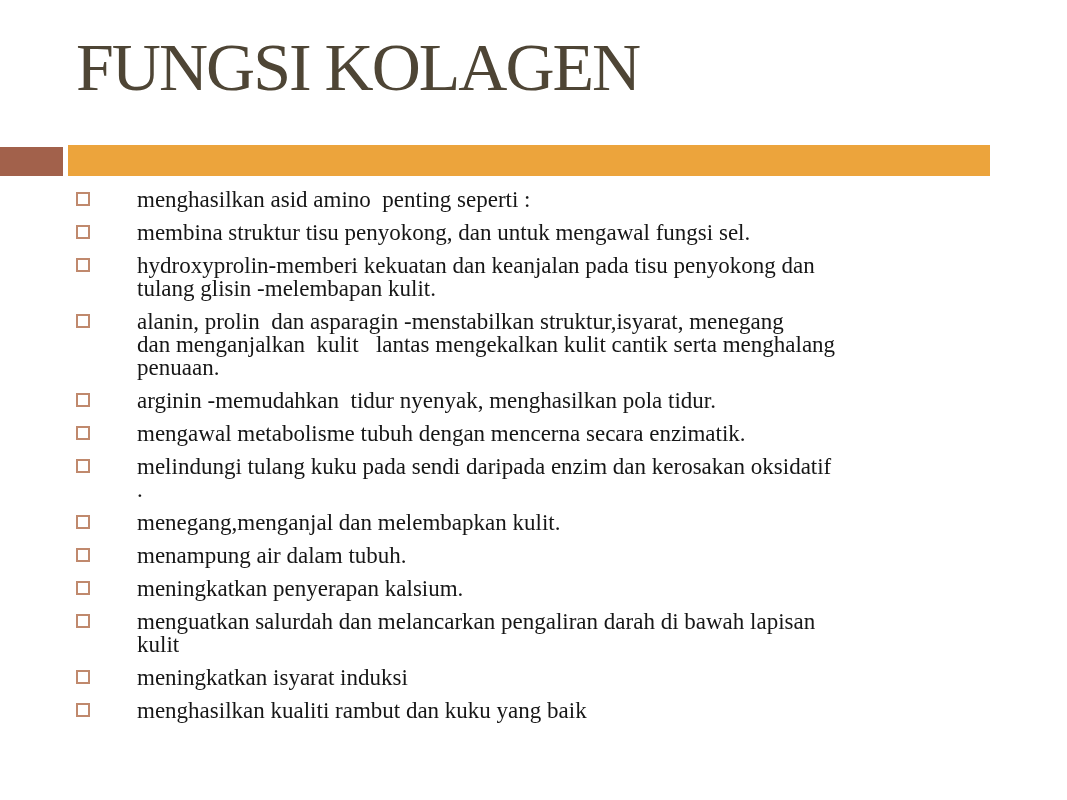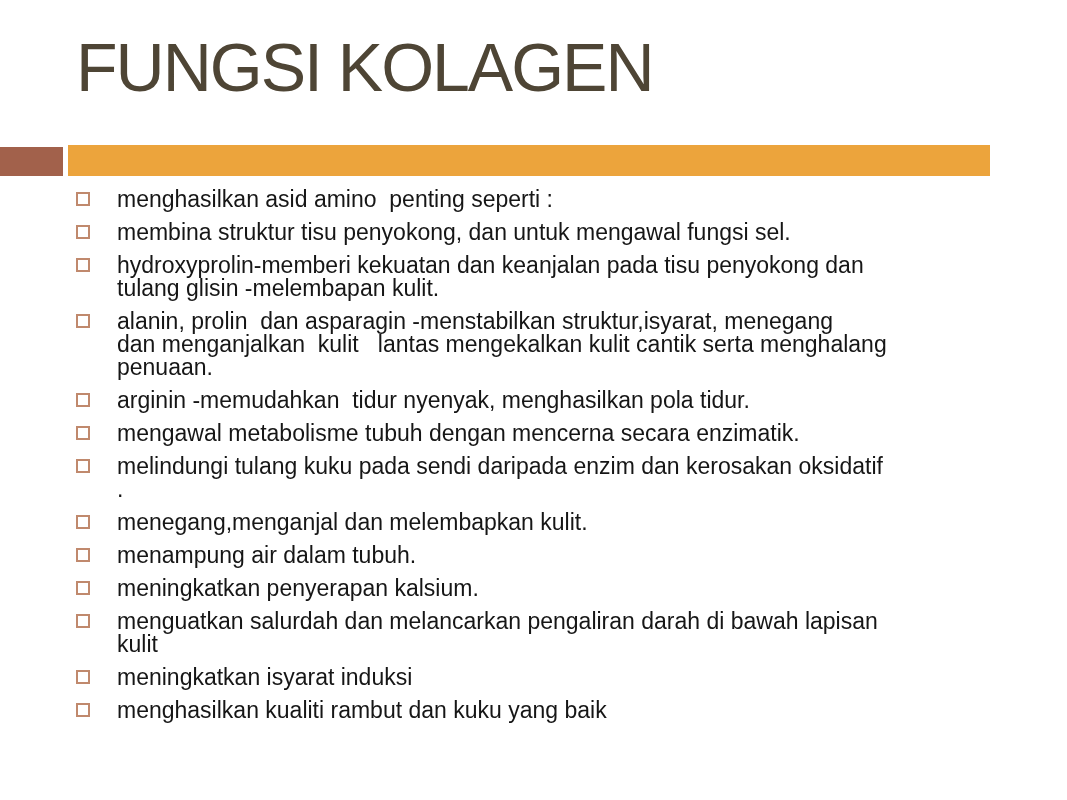--- a/index.html
+++ b/index.html
@@ -5,21 +5,21 @@
   html, body {
     margin: 0;
     padding: 0;
     background: #ffffff;
   }
   .slide {
     position: relative;
     width: 990px;
     height: 800px;
     background: var(--bg, #ffffff);
-    font-family: Liberation Sans, sans-serif;
+    font-family: Liberation Serif, serif;
     overflow: hidden;
   }
   .slide-title {
     position: absolute;
     left: 76px;
     top: 30px;
     font-size: 68px;
     line-height: 1.1;
     letter-spacing: -2px;
     font-weight: 400;
@@ -64,20 +64,21 @@
     width: 14px;
     height: 14px;
     box-sizing: border-box;
     border: 2px solid var(--bullet-color, #c0896d);
     background: transparent;
     margin-top: 4px;
     margin-right: 27px;
   }
   .item-text {
     white-space: pre-wrap;
+    margin-left: 20px;
   }
   .item-text .line {
     display: block;
   }
 </style>
 </head>
 <body>
 
 <div class="slide" style="--bg: #ffffff; --title-color: #4e4535; --accent-bar: #eca43c; --accent-block: #a2614b; --bullet-color: #c0896d; --text-color: #161616;">
   <div class="slide-title">FUNGSI KOLAGEN</div>

